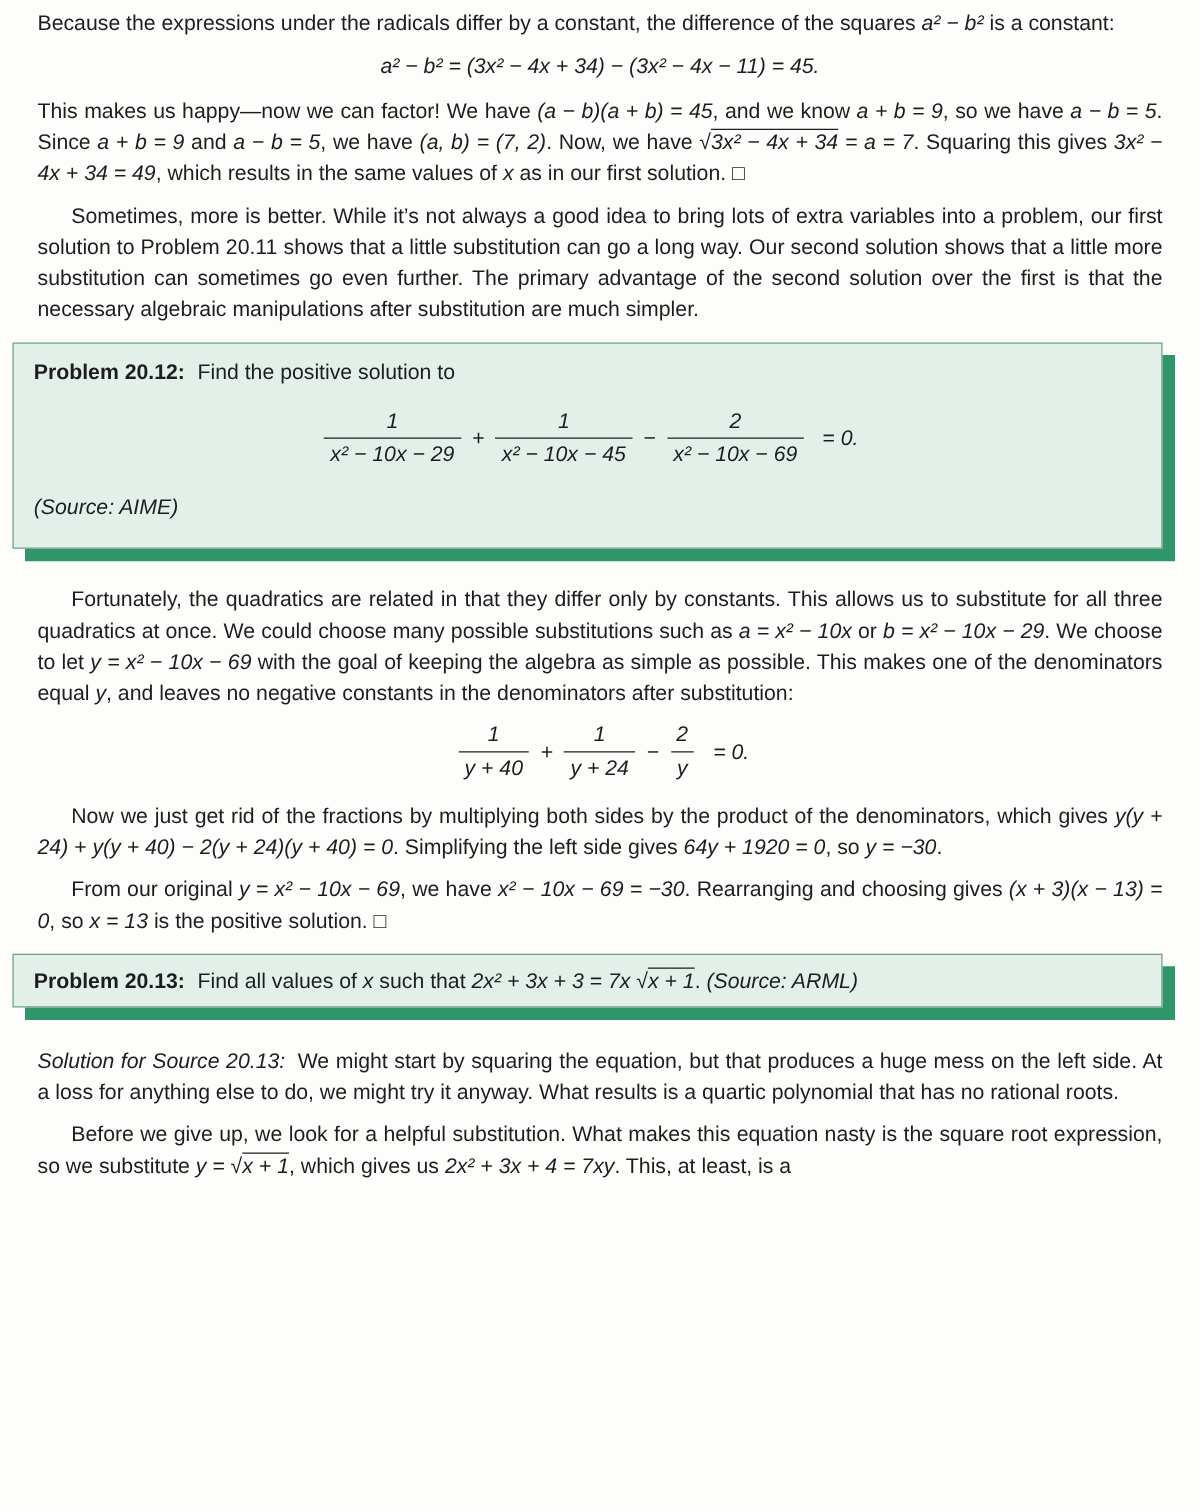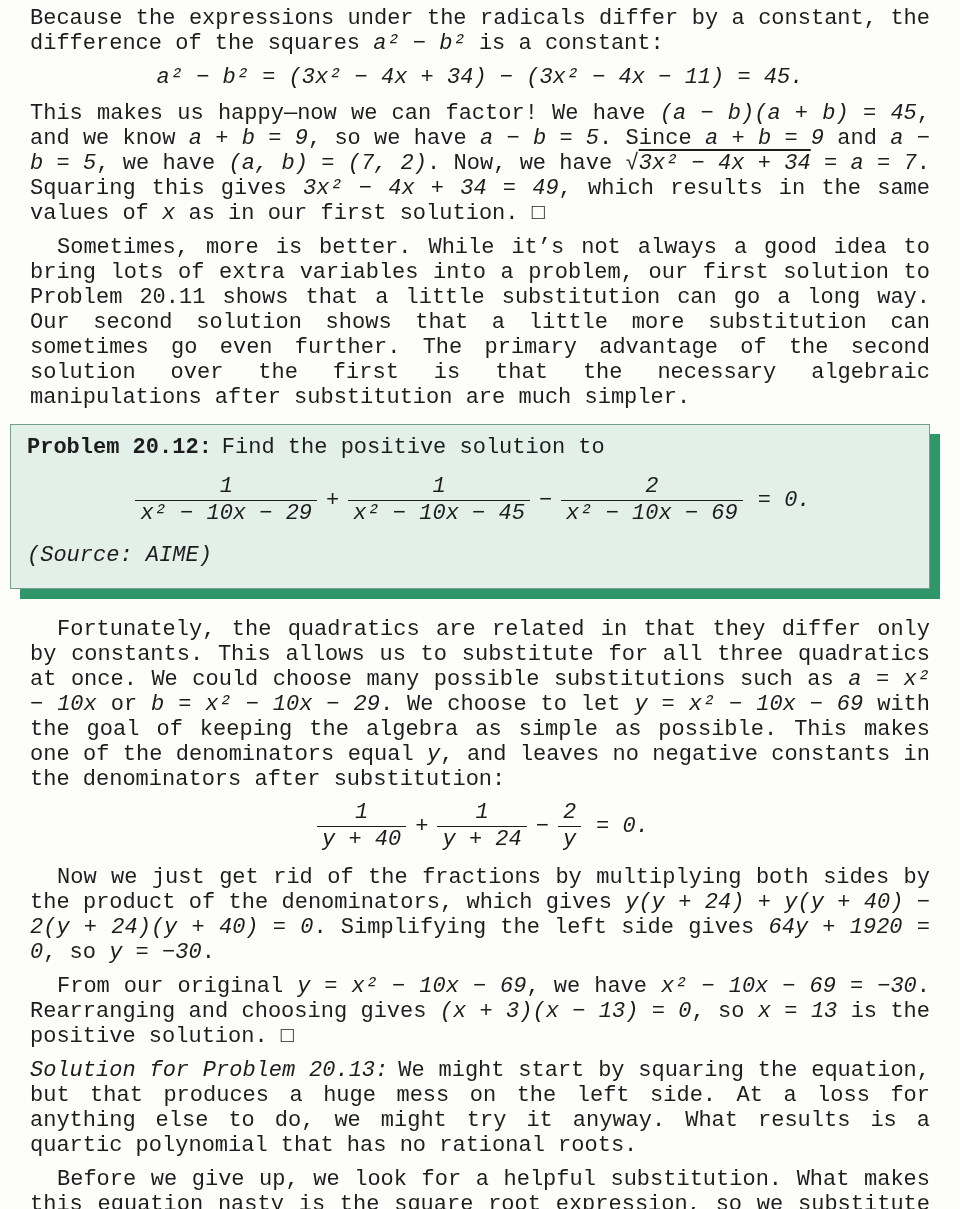--- a/index.html
+++ b/index.html
@@ -3,22 +3,22 @@
 <meta charset="utf-8">
 <style>
   html, body { margin: 0; padding: 0; background: #ffffff; }
   .page {
     width: 960px;
     height: 1209px;
     box-sizing: border-box;
     padding: 6px 30px 0 30px;
     background: var(--page-bg, #fdfdfb);
     color: var(--text-color, #1d1d1d);
-    font-family: Liberation Mono, monospace;
-    font-size: 22px;
+    font-family: Liberation Sans, sans-serif;
+    font-size: 17px;
     line-height: 25px;
     overflow: hidden;
   }
   p { margin: 0 0 9px 0; text-align: justify; }
   .indent { text-indent: 27px; }
   .it { font-style: italic; }
   .bf { font-weight: bold; }
   .rad { text-decoration: overline; }
   .lead { margin-right: 10px; }
 
@@ -110,18 +110,21 @@
       <span class="num">2</span>
       <span class="den">y</span>
     </span>
     <span class="rhs">= 0.</span>
   </div>
 
   <p class="indent"><span>Now we just get rid of the fractions by multiplying both sides by the product of the denominators, which gives </span><span class="it">y(y + 24) + y(y + 40) − 2(y + 24)(y + 40) = 0</span><span>. Simplifying the left side gives </span><span class="it">64y + 1920 = 0</span><span>, so </span><span class="it">y = −30</span><span>.</span></p>
 
   <p class="indent"><span>From our original </span><span class="it">y = x² − 10x − 69</span><span>, we have </span><span class="it">x² − 10x − 69 = −30</span><span>.  Rearranging and choosing gives </span><span class="it">(x + 3)(x − 13) = 0</span><span>, so </span><span class="it">x = 13</span><span> is the positive solution. □</span></p>
 
+  <div class="problem-box box-single">
+    <p><span class="bf lead">Problem 20.13:</span><span>Find all values of </span><span class="it">x</span><span> such that </span><span class="it">2x² + 3x + 3 = 7x </span><span class="it">√</span><span class="it rad">x + 1</span><span>. </span><span class="it">(Source: ARML)</span></p>
+  </div>
 
-  <p><span class="it lead">Solution for Problem 20.13:</span><span>We might start by squaring the equation, but that produces a huge mess on the left side.  At a loss for anything else to do, we might try it anyway.  What results is a quartic polynomial that has no rational roots.</span></p>
+  <p><span class="it lead">Solution for Source 20.13:</span><span>We might start by squaring the equation, but that produces a huge mess on the left side.  At a loss for anything else to do, we might try it anyway.  What results is a quartic polynomial that has no rational roots.</span></p>
 
   <p class="indent"><span>Before we give up, we look for a helpful substitution.  What makes this equation nasty is the square root expression, so we substitute </span><span class="it">y = √</span><span class="it rad">x + 1</span><span>, which gives us </span><span class="it">2x² + 3x + 4 = 7xy</span><span>.  This, at least, is a</span></p>
 
 </div>
 
 </body></html>

